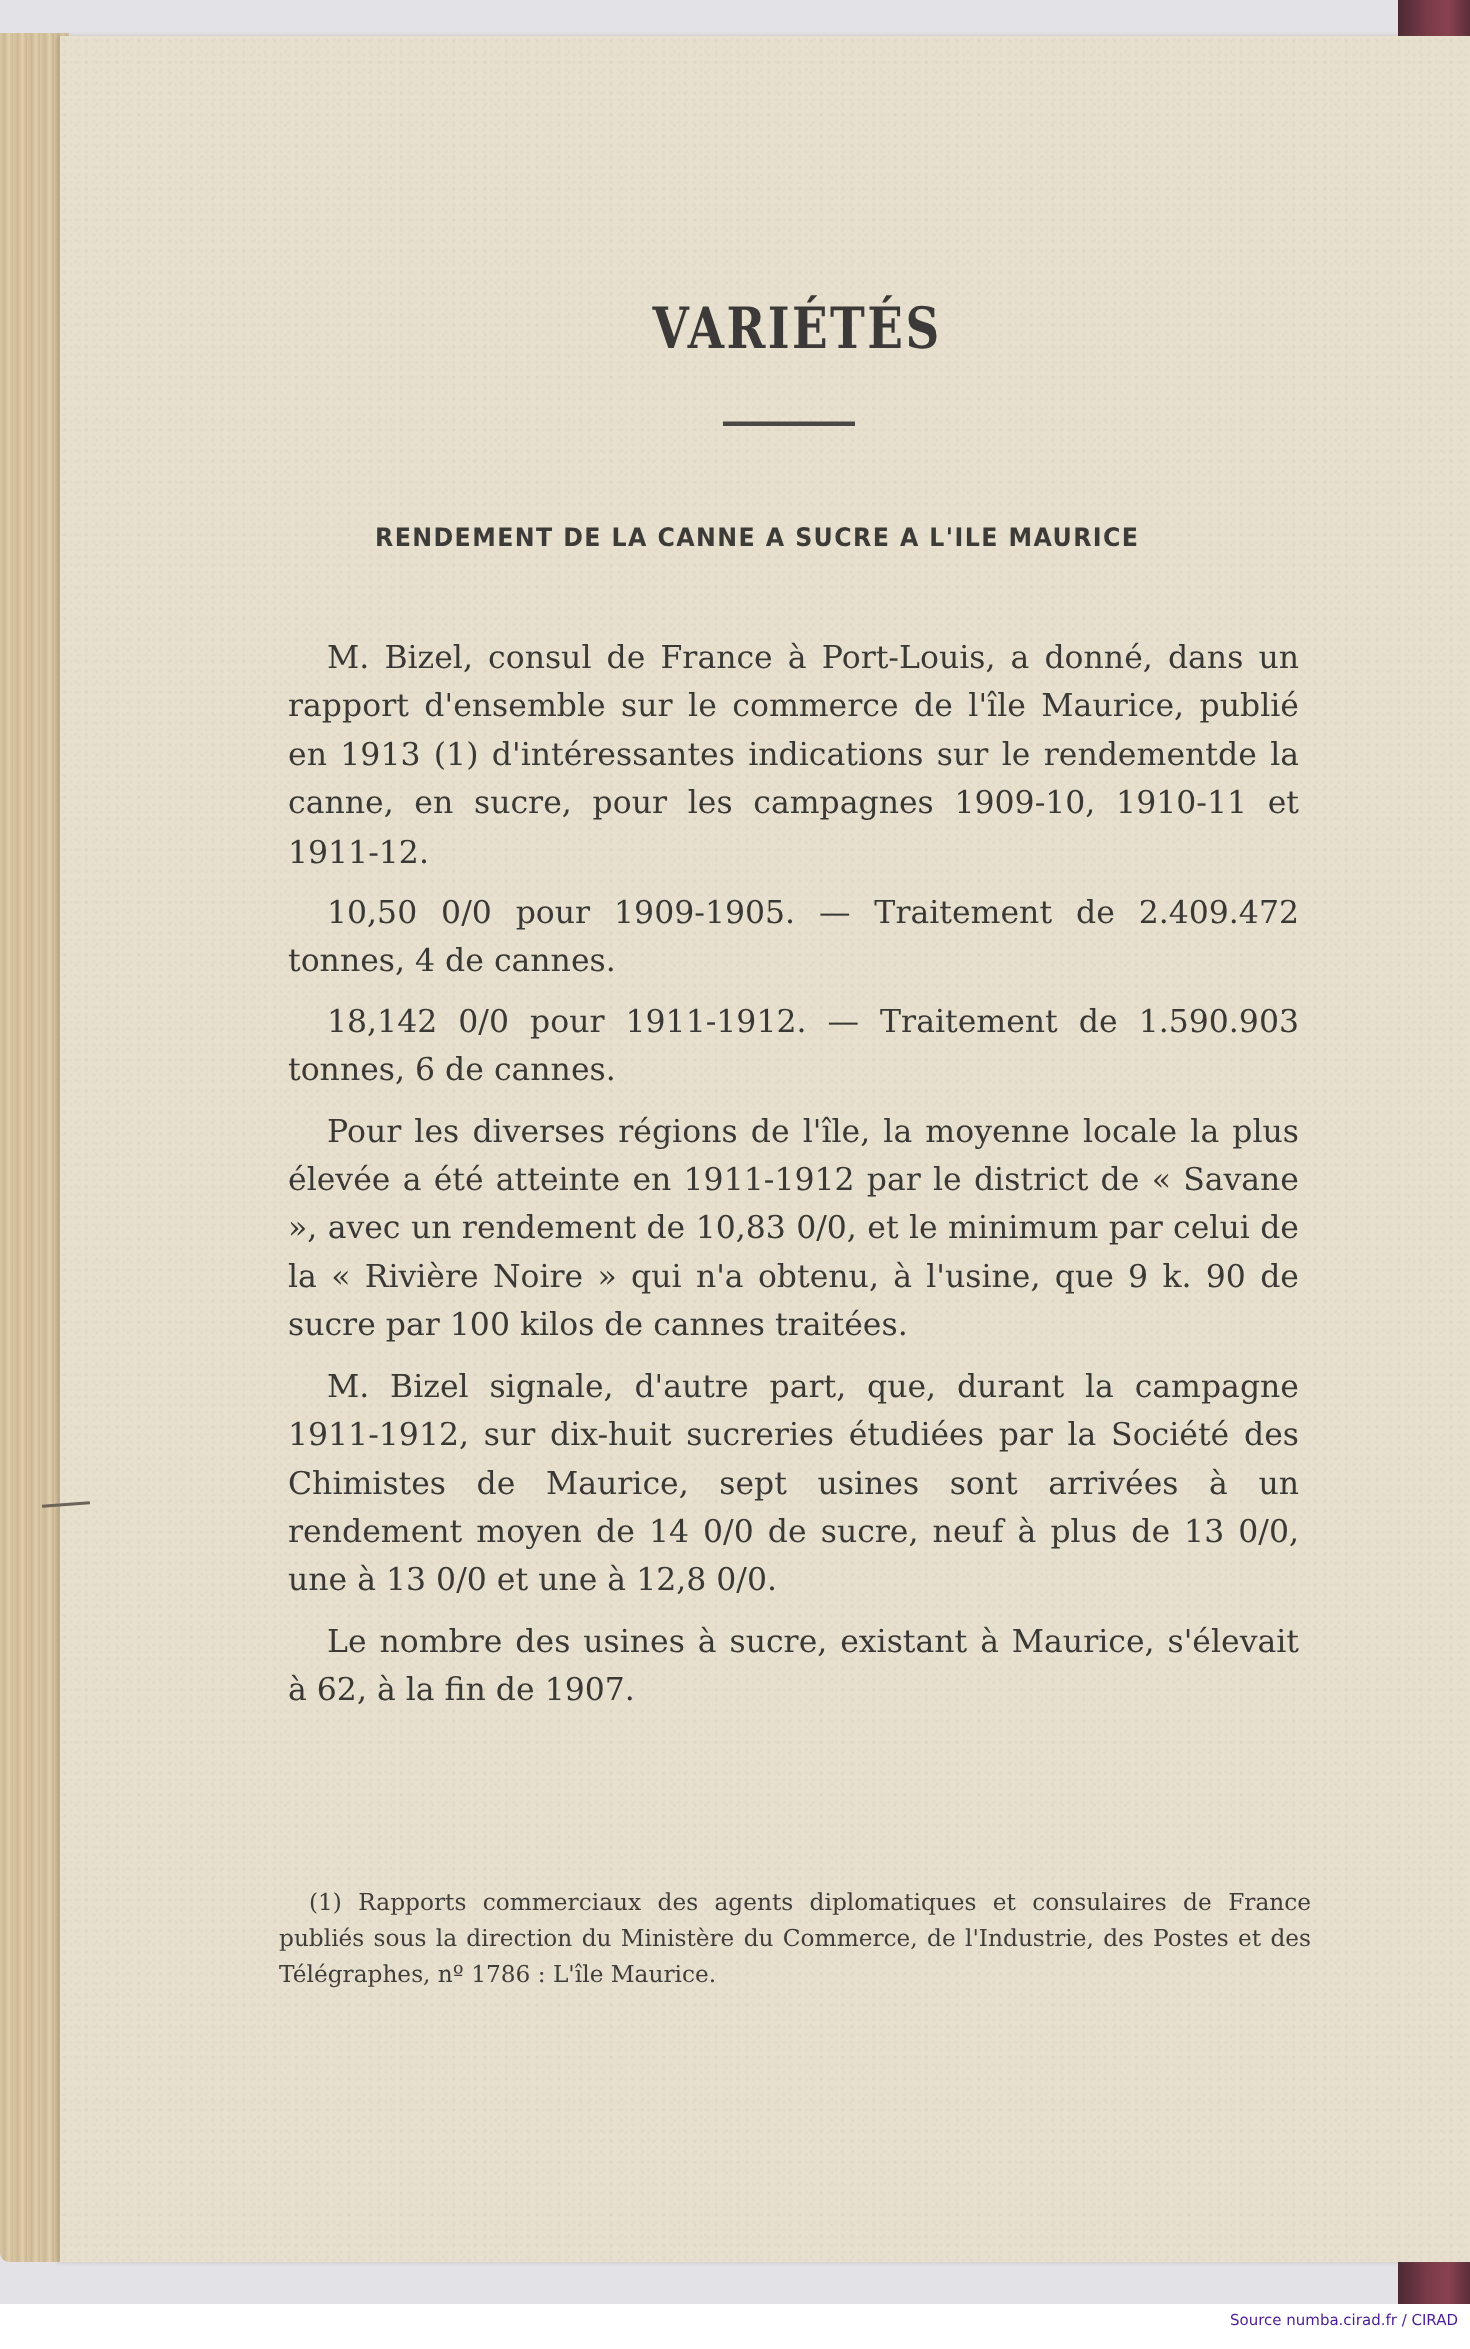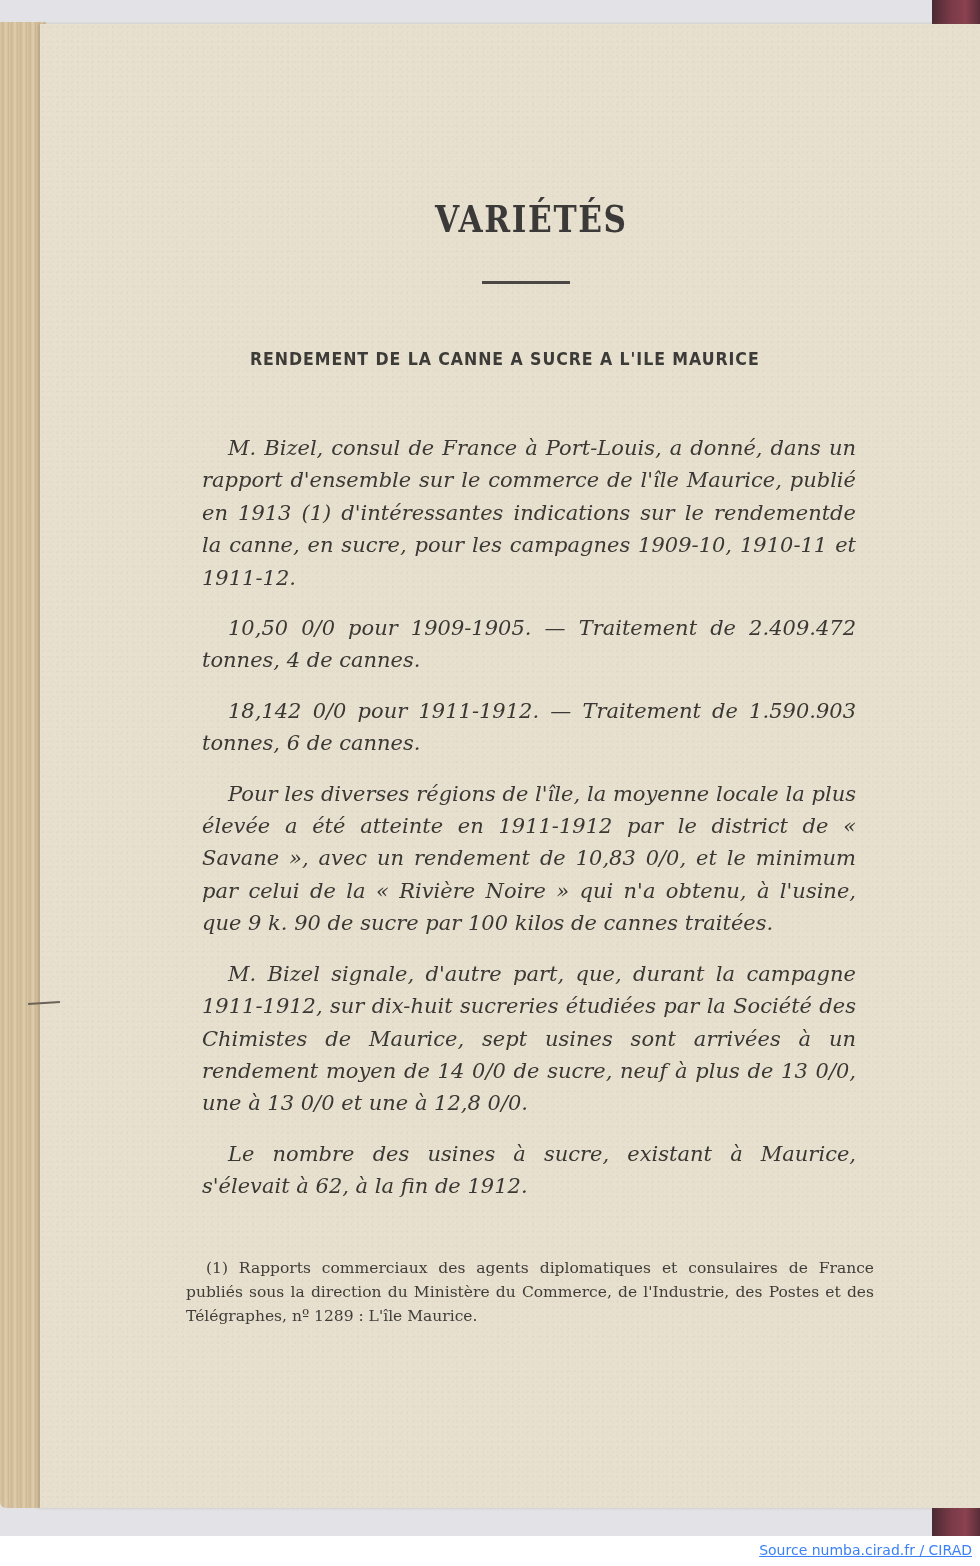--- a/index.html
+++ b/index.html
@@ -51,30 +51,30 @@
       position: absolute; top: 349px; left: 250px; width: 555px;
       font-family: "DejaVu Sans", sans-serif; font-weight: bold; font-size: 17px;
       letter-spacing: 1px; color: #3d3b38; white-space: nowrap;
       transform: scaleX(0.93); transform-origin: 0 0;
     }
     .body {
       position: absolute; top: 414px; left: 184px; width: 690px;
       font-family: "DejaVu Serif", serif; font-size: 21px; line-height: 32.4px;
       color: #3a3834;
     }
-    .body p { margin: 18px; text-align: justify; text-indent: 26px; font-style: italic; }
+    .body p { margin: 8px; text-align: justify; text-indent: 26px; }
     .footnotes {
       position: absolute; top: 1256px; left: 186px; width: 688px;
       font-family: "DejaVu Serif", serif; font-size: 15.5px; line-height: 24px;
       color: #3f3d39;
     }
     .footnotes p { margin: 0; text-align: justify; text-indent: 20px; }
     .source {
       position: absolute; right: 8px; top: 1542px;
-      font-family: "DejaVu Sans", sans-serif; font-size: 14px; color: #3b82f6; text-decoration: underline;
+      font-family: "DejaVu Sans", sans-serif; font-size: 10px; color: #4c1d95;
     }
     sup { font-size: 0.6em; }
   </style>
 </head>
 <body>
 
 <div class="scan-bg"></div>
 <div class="binding"></div>
 <div class="page-edge"></div>
 <div class="page"></div>
@@ -84,21 +84,21 @@
   <div class="title">VARIÉTÉS</div>
   <div class="rule"></div>
   <div class="subtitle">RENDEMENT DE LA CANNE A SUCRE A L'ILE MAURICE</div>
 
   <div class="body">
     <p>M. Bizel, consul de France à Port-Louis, a donné, dans un rapport d'ensemble sur le commerce de l'île Maurice, publié en 1913 (1) d'intéressantes indications sur le rendementde la canne, en sucre, pour les campagnes 1909-10, 1910-11 et 1911-12.</p>
     <p>10,50 0/0 pour 1909-1905. — Traitement de 2.409.472 tonnes, 4 de cannes.</p>
     <p>18,142 0/0 pour 1911-1912. — Traitement de 1.590.903 tonnes, 6 de cannes.</p>
     <p>Pour les diverses régions de l'île, la moyenne locale la plus élevée a été atteinte en 1911-1912 par le district de « Savane », avec un rendement de 10,83 0/0, et le minimum par celui de la « Rivière Noire » qui n'a obtenu, à l'usine, que 9 k. 90 de sucre par 100 kilos de cannes traitées.</p>
     <p>M. Bizel signale, d'autre part, que, durant la campagne 1911-1912, sur dix-huit sucreries étudiées par la Société des Chimistes de Maurice, sept usines sont arrivées à un rendement moyen de 14 0/0 de sucre, neuf à plus de 13 0/0, une à 13 0/0 et une à 12,8 0/0.</p>
-    <p>Le nombre des usines à sucre, existant à Maurice, s'élevait à 62, à la fin de 1912.</p>
+    <p>Le nombre des usines à sucre, existant à Maurice, s'élevait à 62, à la fin de 1907.</p>
   </div>
 
   <div class="footnotes">
-    <p>(1) Rapports commerciaux des agents diplomatiques et consulaires de France publiés sous la direction du Ministère du Commerce, de l'Industrie, des Postes et des Télégraphes, nº 1289 : L'île Maurice.</p>
+    <p>(1) Rapports commerciaux des agents diplomatiques et consulaires de France publiés sous la direction du Ministère du Commerce, de l'Industrie, des Postes et des Télégraphes, nº 1786 : L'île Maurice.</p>
   </div>
 </div>
 
 <div class="source">Source numba.cirad.fr / CIRAD</div>
 
 </body></html>

